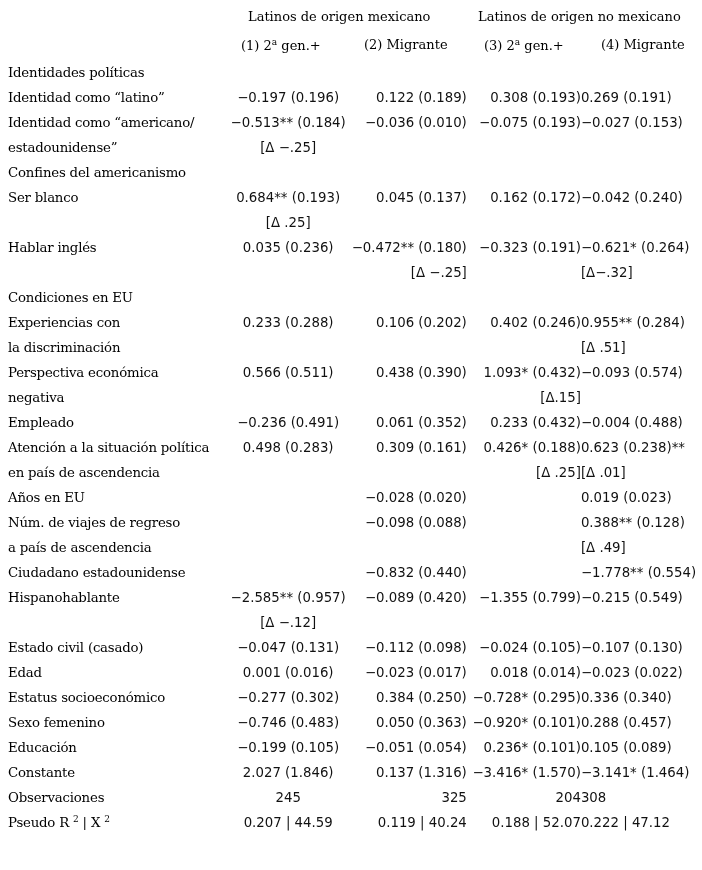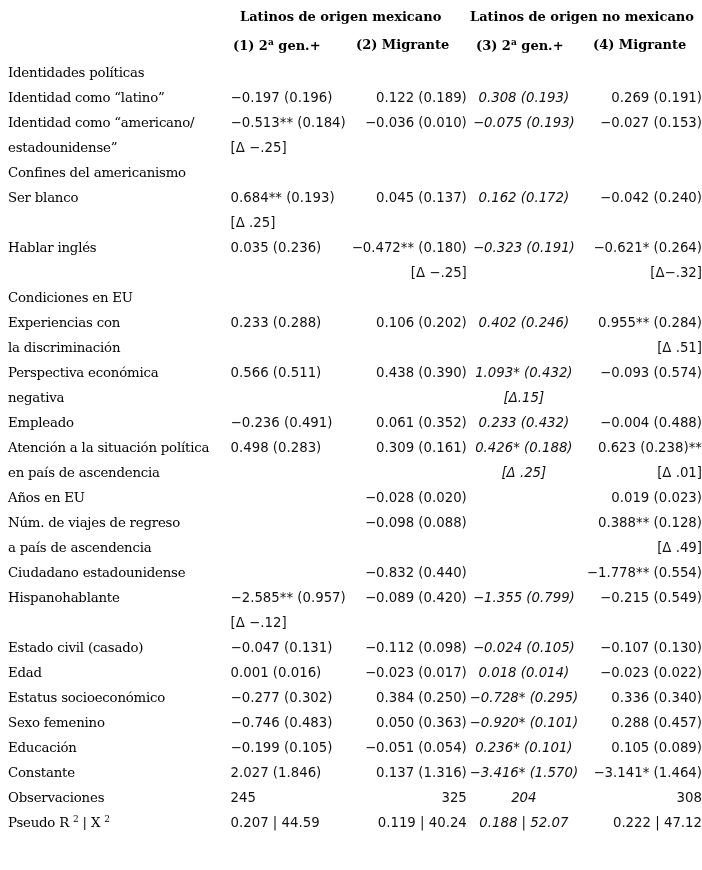--- a/index.html
+++ b/index.html
@@ -1,26 +1,26 @@
 <!DOCTYPE html>
 <html><head>
 <meta charset="utf-8">
 <style>
   html, body { margin: 0; padding: 0; background: #ffffff; }
   body { width: 702px; height: 870px; position: relative; overflow: hidden;
          font-family: "DejaVu Serif", serif; color: #000; }
-  .hdr { position: absolute; font-family: "DejaVu Serif", serif; font-weight: bold; font-size: 13px; white-space: nowrap; }
+  .hdr { position: absolute; font-family: "DejaVu Serif", serif; font-weight: normal; font-size: 13px; white-space: nowrap; margin-left: 8px; }
   .hdr sup { font-size: 9px; }
   table.reg { position: absolute; left: 0; top: 60px; border-collapse: collapse; }
   table.reg td { height: 25px; padding: 0; font-size: 13.3px; white-space: nowrap; vertical-align: middle; }
   td.lbl { width: 226px; padding-left: 8px !important; font-family: "DejaVu Serif", serif; font-size: 13px; letter-spacing: -0.2px; }
-  td.c1 { width: 109px; text-align: left; }
+  td.c1 { width: 109px; text-align: center; }
   td.c2 { width: 122px; text-align: right; }
-  td.c3 { width: 115px; text-align: center; font-style: italic; }
-  td.c4 { width: 122px; text-align: right; }
+  td.c3 { width: 115px; text-align: right; }
+  td.c4 { width: 122px; }
   td.num { font-family: "DejaVu Sans", sans-serif; font-size: 12.6px; color: #111; }
   td.lbl sup { font-size: 9px; }
 </style>
 </head>
 <body>
 
 <div class="hdr" style="left:240px; top:9px;">Latinos de origen mexicano</div>
 <div class="hdr" style="left:470px; top:9px;">Latinos de origen no mexicano</div>
 
 <div class="hdr" style="left:233px; top:37px;">

